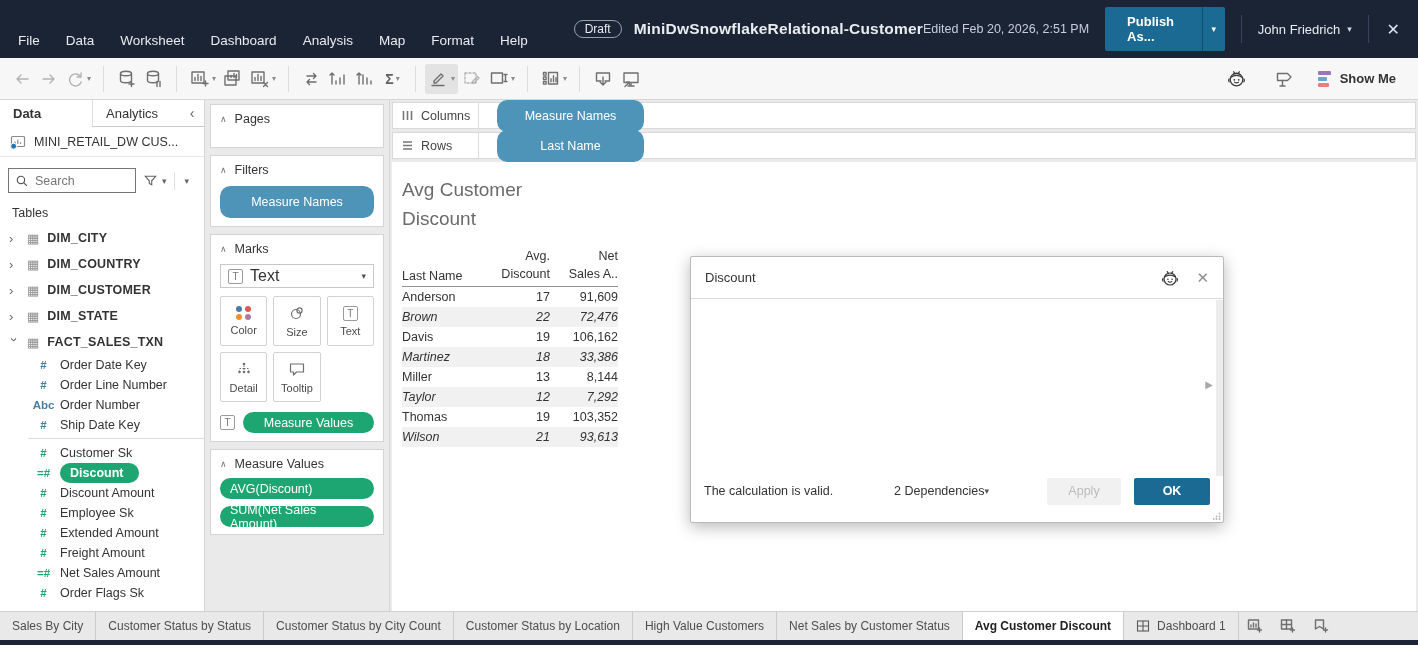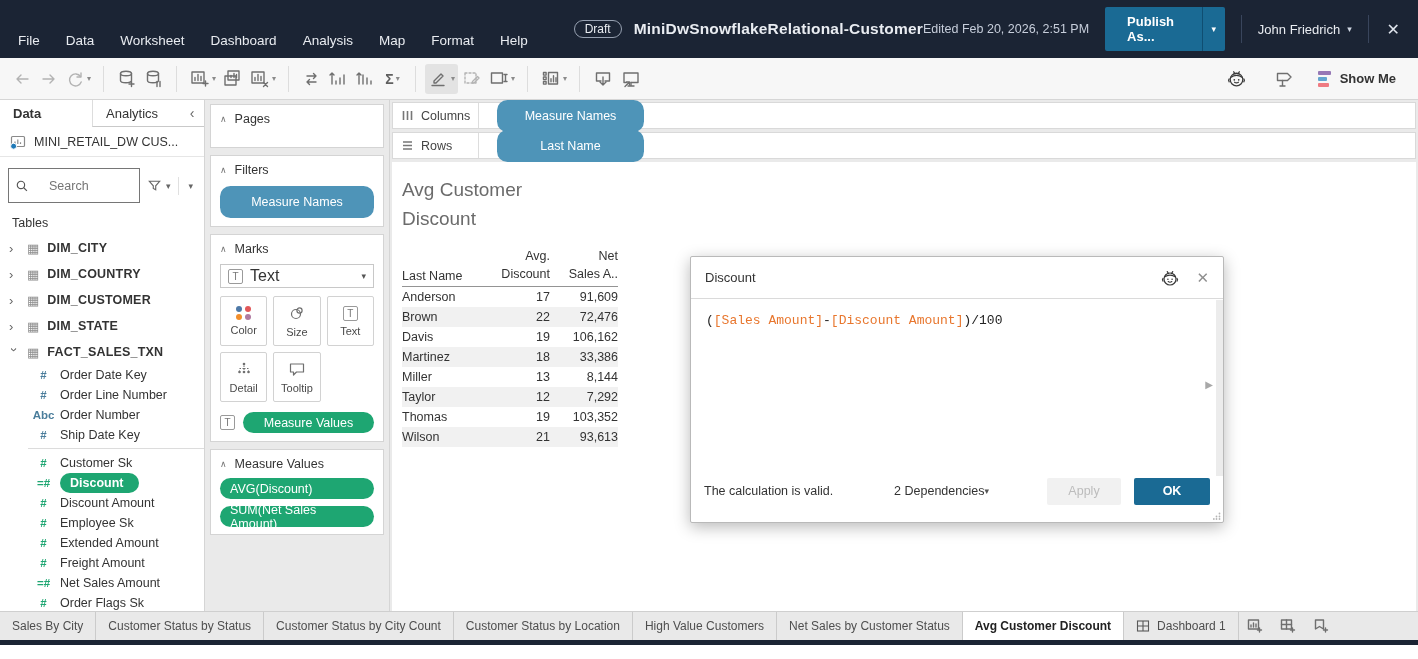--- a/index.html
+++ b/index.html
@@ -46,21 +46,21 @@
 
   
   .data-panel{width:205px;border-right:1px solid #d5d5d5;background:#fff;display:flex;flex-direction:column;font-size:12.5px;overflow:hidden;}
   .pane-tabs{display:flex;height:27px;flex:0 0 27px;}
   .ptab{display:flex;align-items:center;padding-left:13px;font-size:13px;cursor:pointer;}
   .ptab.active{font-weight:bold;flex:0 0 92px;}
   .ptab.inactive{flex:1;border-left:1px solid #ddd;border-bottom:1px solid #c9c9c9;}
   .pane-collapse{width:24px;display:flex;align-items:center;justify-content:center;border-bottom:1px solid #c9c9c9;color:#666;font-size:14px;cursor:pointer;}
   .ds-row{height:30px;flex:0 0 30px;display:flex;align-items:center;gap:7px;padding:0 9px;border-bottom:1px solid #e6e6e6;cursor:pointer;white-space:nowrap;}
   .search-row{display:flex;align-items:center;margin:11px 6px 0 8px;flex:0 0 25px;}
-  .search-box{flex:0 0 128px;height:35px;border:1px solid #767676;display:flex;align-items:center;padding:0 6px;gap:20px;background:#fff;}
+  .search-box{flex:0 0 128px;height:25px;border:1px solid #767676;display:flex;align-items:center;padding:0 6px;gap:6px;background:#fff;}
   .search-box input{border:none;outline:none;width:84px;font-size:12.5px;color:#555;background:transparent;font-family:inherit;}
   .funnel{display:flex;align-items:center;gap:2px;margin-left:7px;cursor:pointer;}
   .srdiv{width:1px;height:18px;background:#e0e0e0;margin-left:7px;}
   .sr-caret{margin-left:10px;color:#666;font-size:9px;cursor:pointer;}
   .tables-label{padding:13px 12px 5px;flex:0 0 31px;}
   .tree{flex:1;}
   .trow{height:26px;display:flex;align-items:center;padding-left:9px;gap:8px;cursor:pointer;}
   .chev{width:10px;color:#666;font-size:13px;line-height:1;display:inline-block;}
   .chev.exp{transform:rotate(90deg);}
   .ticon{color:#8e8e8e;font-size:13px;}
@@ -100,21 +100,21 @@
   .shelf{height:27px;flex:0 0 27px;background:#fff;border:1px solid #d9d9d9;display:flex;align-items:center;}
   .shelf-label{width:86px;flex:0 0 86px;align-self:stretch;border-right:1px solid #ddd;display:flex;align-items:center;gap:7px;padding-left:8px;font-size:12.5px;color:#444;}
   .shelf .pill-blue{width:147px;margin-left:18px;}
   .canvas{flex:1;background:#fff;position:relative;}
   .vtitle{position:absolute;left:10px;top:14px;font-size:19px;color:#6b6b6b;width:170px;line-height:1.5;}
   .vtable{position:absolute;left:10px;top:85px;font-size:12.5px;color:#333;}
   .vhead{display:grid;grid-template-columns:92px 56px 68px;border-bottom:1px solid #949494;padding-bottom:3px;}
   .vhead .c1{align-self:end;cursor:pointer;}
   .vhead .rj{text-align:right;line-height:1.45;cursor:pointer;}
   .vrow{display:grid;grid-template-columns:92px 56px 68px;height:20px;align-items:center;cursor:pointer;}
-  .vrow.band{background:var(--banding,#f1f1f1);}
+  .vrow.band{background:var(--banding,#f1f1f1);font-style:italic;}
   .vrow .r{text-align:right;}
 
   
   .dialog{position:absolute;left:298px;top:94px;width:534px;height:267px;background:#fff;border:1px solid #b9b9b9;border-radius:2px;box-shadow:0 4px 16px rgba(0,0,0,.28);}
   .dlg-head{height:42px;display:flex;align-items:center;padding:0 14px;gap:16px;border-bottom:1px solid #dadada;}
   .dlg-title{font-size:13px;color:#333;margin-right:auto;}
   .dlg-close{color:#8f8f8f;font-size:15px;cursor:pointer;}
   .dlg-code{padding:14px 12px 0 15px;font-family:"Liberation Mono","DejaVu Sans Mono",monospace;font-size:13px;color:#222;white-space:nowrap;cursor:text;}
   .tok{color:#222;}
   .tok-field{color:var(--formula_orange,#e8762d);}
@@ -594,21 +594,20 @@
               <circle cx="10" cy="11" r="6"></circle>
                 <path d="M4.4 9 Q10 5.2 15.6 9"></path>
               <path d="M7.3 3.6 l1.2 2 M12.7 3.6 l-1.2 2"></path>
               <path d="M3 10.4 q-1.1 1.3 0 2.7 M17 10.4 q1.1 1.3 0 2.7"></path>
               <circle cx="7.9" cy="11.3" r="0.8" fill="#3a3a3a" stroke="none"></circle>
                 <circle cx="12.1" cy="11.3" r="0.8" fill="#3a3a3a" stroke="none"></circle>
               <path d="M8.2 13.6 q1.8 1.3 3.6 0"></path>
             </svg>
             <span class="dlg-close">✕</span>
           </div>
-          <div class="dlg-code"><span class="tok">(</span><span class="tok-field">[Sales Amount]</span><span class="tok">-</span><span class="tok-field">[Discount Amount]</span><span class="tok">)/100</span></div>
           <div class="dlg-gutter"></div>
           <span class="dlg-expander">▶</span>
           <div class="dlg-foot">
             <span class="dlg-status">The calculation is valid.</span>
             <div class="dlg-deps">
               <span>2 Dependencies</span>
               <span class="depcar">▾</span>
             </div>
             <div class="btn-apply">Apply</div>
             <div class="btn-ok">OK</div>

